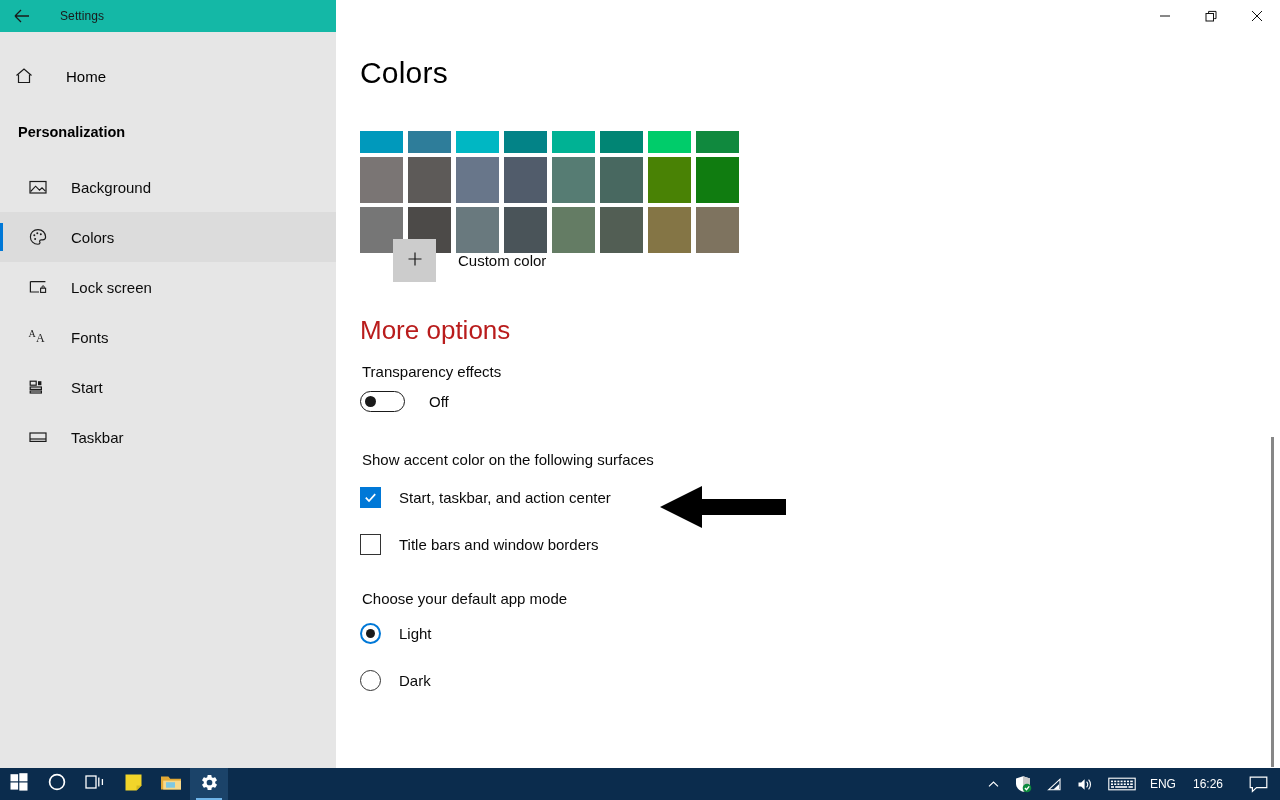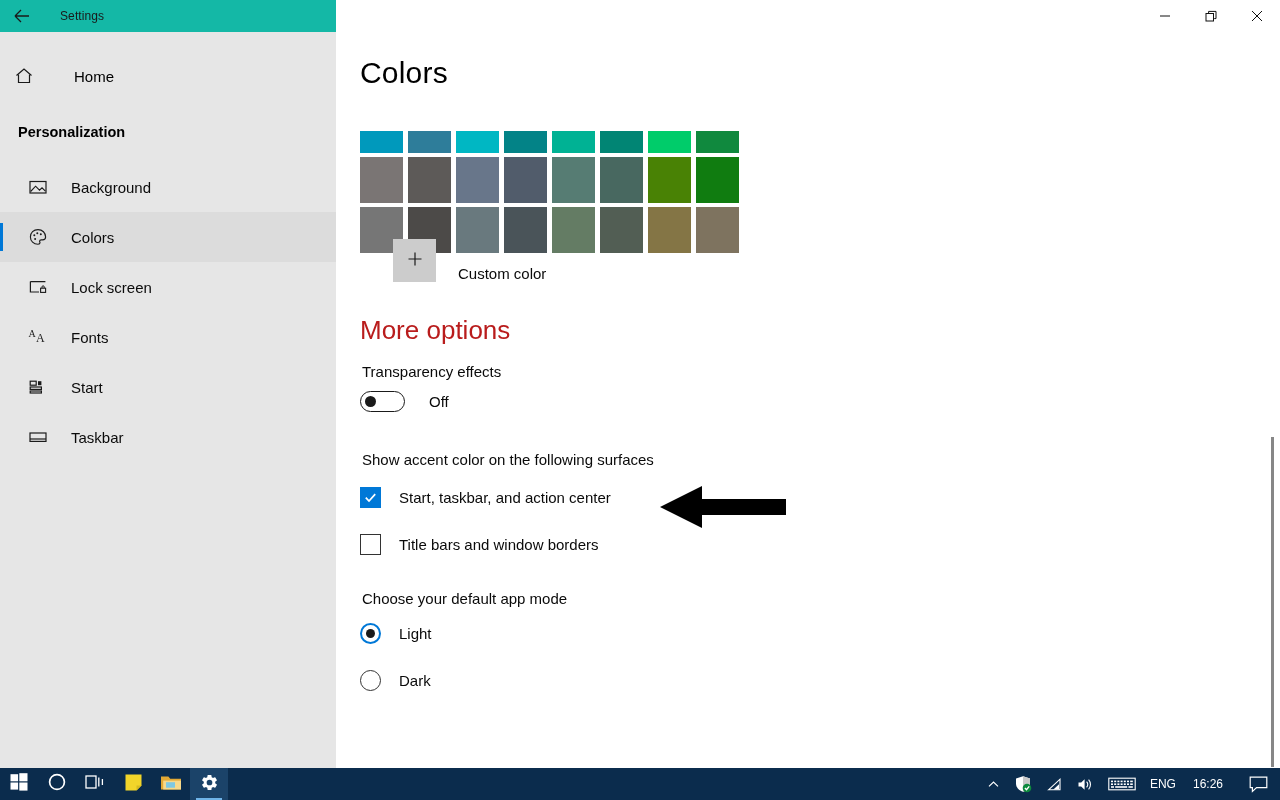--- a/index.html
+++ b/index.html
@@ -39,21 +39,21 @@
 
   
   .sidebar {
     position: absolute; left: 0; top: 32px; width: 336px; height: 736px;
     background: #e6e6e6;
   }
   .nav-home {
     display: flex; align-items: center; height: 40px; margin-top: 24px; padding-left: 14px;
   }
   .nav-home .ico { width: 32px; display: flex; align-items: center; justify-content: flex-start; color: #1a1a1a; }
-  .nav-home .lbl { font-size: 15px; color: #000; margin-left: 28px; }
+  .nav-home .lbl { font-size: 15px; color: #000; margin-left: 20px; }
 
   .searchwrap {
     margin: 14px 18px 0 20px; position: relative; height: 30px;
   }
   .searchbox {
     width: 296px; height: 30px; border: 1px solid #767676; background: #ededed;
     font-size: 14px; color: #6e6e6e; padding: 0 30px 0 10px; outline: none;
     font-family: "Liberation Sans", sans-serif;
   }
   .searchbox::placeholder { color: #6b6b6b; opacity: 1; }
@@ -88,21 +88,21 @@
   .page-title {
     font-size: 30px; font-weight: normal; color: #000; margin: 24px 0 0 24px; letter-spacing: .2px;
   }
 
   .swatches { position: absolute; left: 360px; top: 99px; }
   .swrow { display: flex; }
   .sw { width: 43px; height: 46px; margin-right: 5px; margin-bottom: 4px; }
   .swrow.clipped .sw { height: 22px; }
 
   .custom-row {
-    position: absolute; left: 360px; top: 239px; display: flex; align-items: flex-end; padding-left: 33px;
+    position: absolute; left: 360px; top: 239px; display: flex; align-items: center; padding-left: 33px;
   }
   .custom-btn {
     width: 43px; height: 43px; background: #cccccc; display: flex;
     align-items: center; justify-content: center; color: #1a1a1a;
   }
   .custom-lbl { font-size: 15px; color: #0a0a0a; margin-left: 22px; }
 
   .h2 { position: absolute; left: 360px; font-size: 26px; color: #b91c1c; }
   .lbl-txt { position: absolute; left: 362px; font-size: 15px; color: #0a0a0a; }
 

